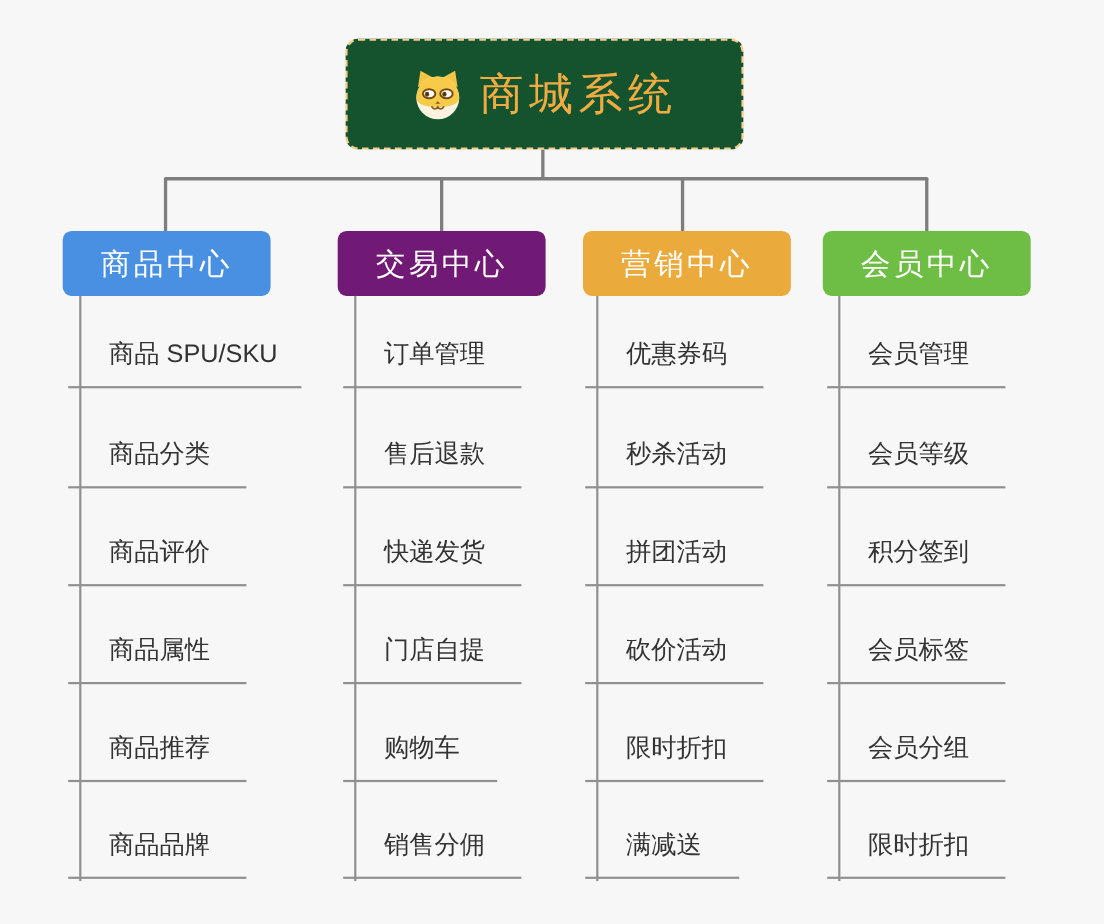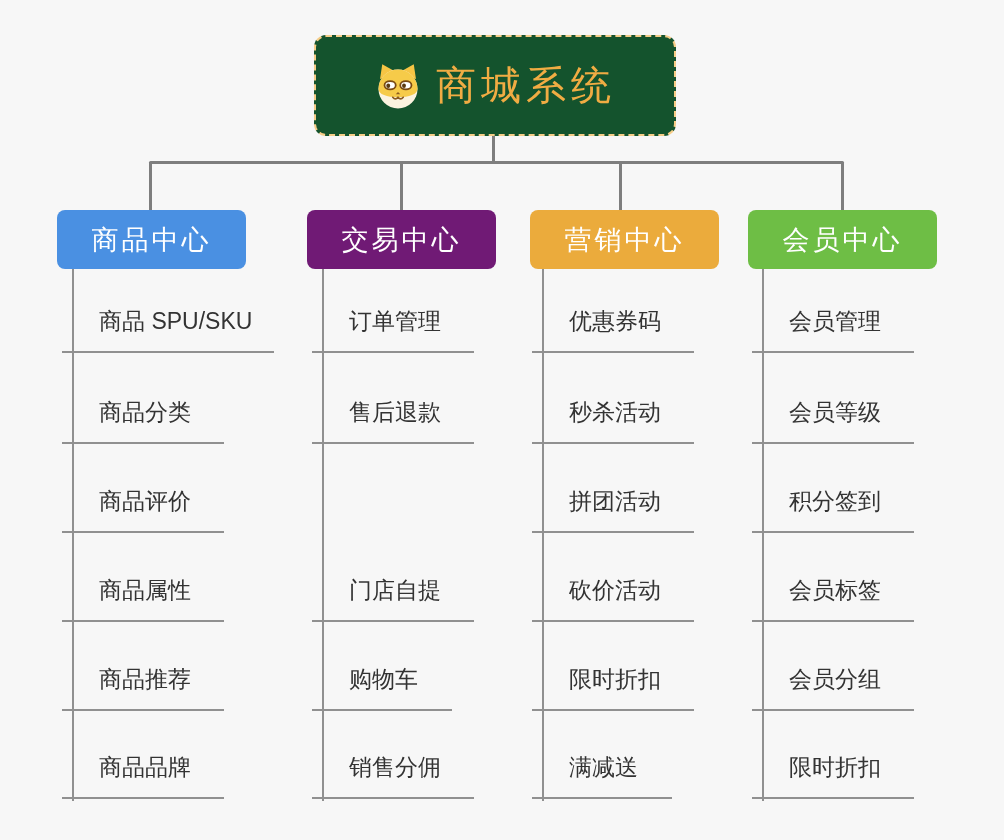--- a/index.html
+++ b/index.html
@@ -102,20 +102,21 @@
 
   <div class="child c1 r1 wide">商品 SPU/SKU</div>
   <div class="child c1 r2">商品分类</div>
   <div class="child c1 r3">商品评价</div>
   <div class="child c1 r4">商品属性</div>
   <div class="child c1 r5">商品推荐</div>
   <div class="child c1 r6">商品品牌</div>
 
   <div class="child c2 r1">订单管理</div>
   <div class="child c2 r2">售后退款</div>
+  <div class="child c2 r3">快递发货</div>
   <div class="child c2 r4">门店自提</div>
   <div class="child c2 r5 narrow">购物车</div>
   <div class="child c2 r6">销售分佣</div>
 
   <div class="child c3 r1">优惠券码</div>
   <div class="child c3 r2">秒杀活动</div>
   <div class="child c3 r3">拼团活动</div>
   <div class="child c3 r4">砍价活动</div>
   <div class="child c3 r5">限时折扣</div>
   <div class="child c3 r6 narrow">满减送</div>

